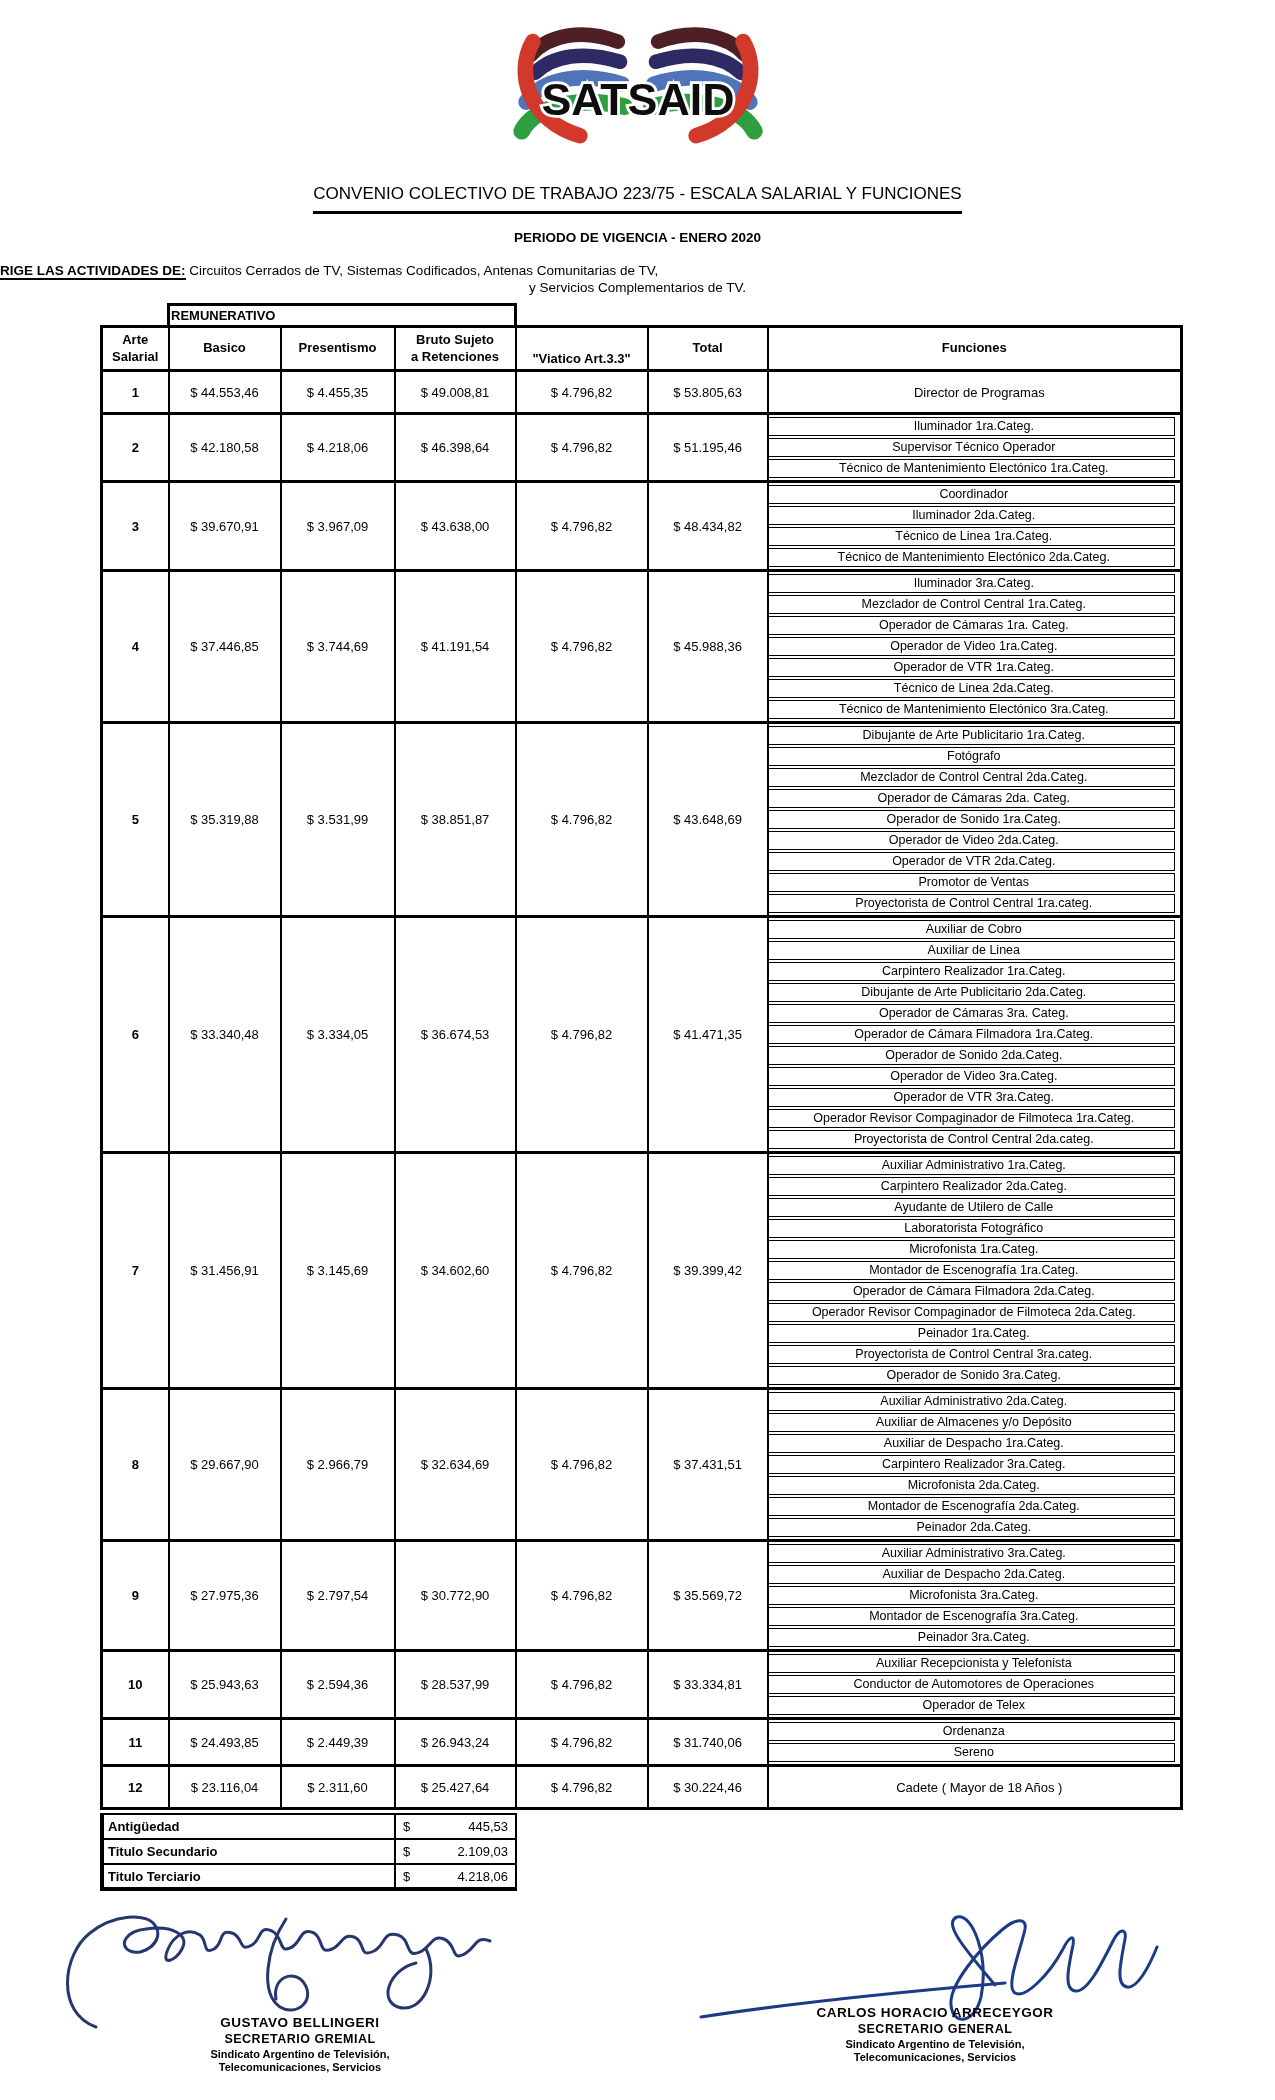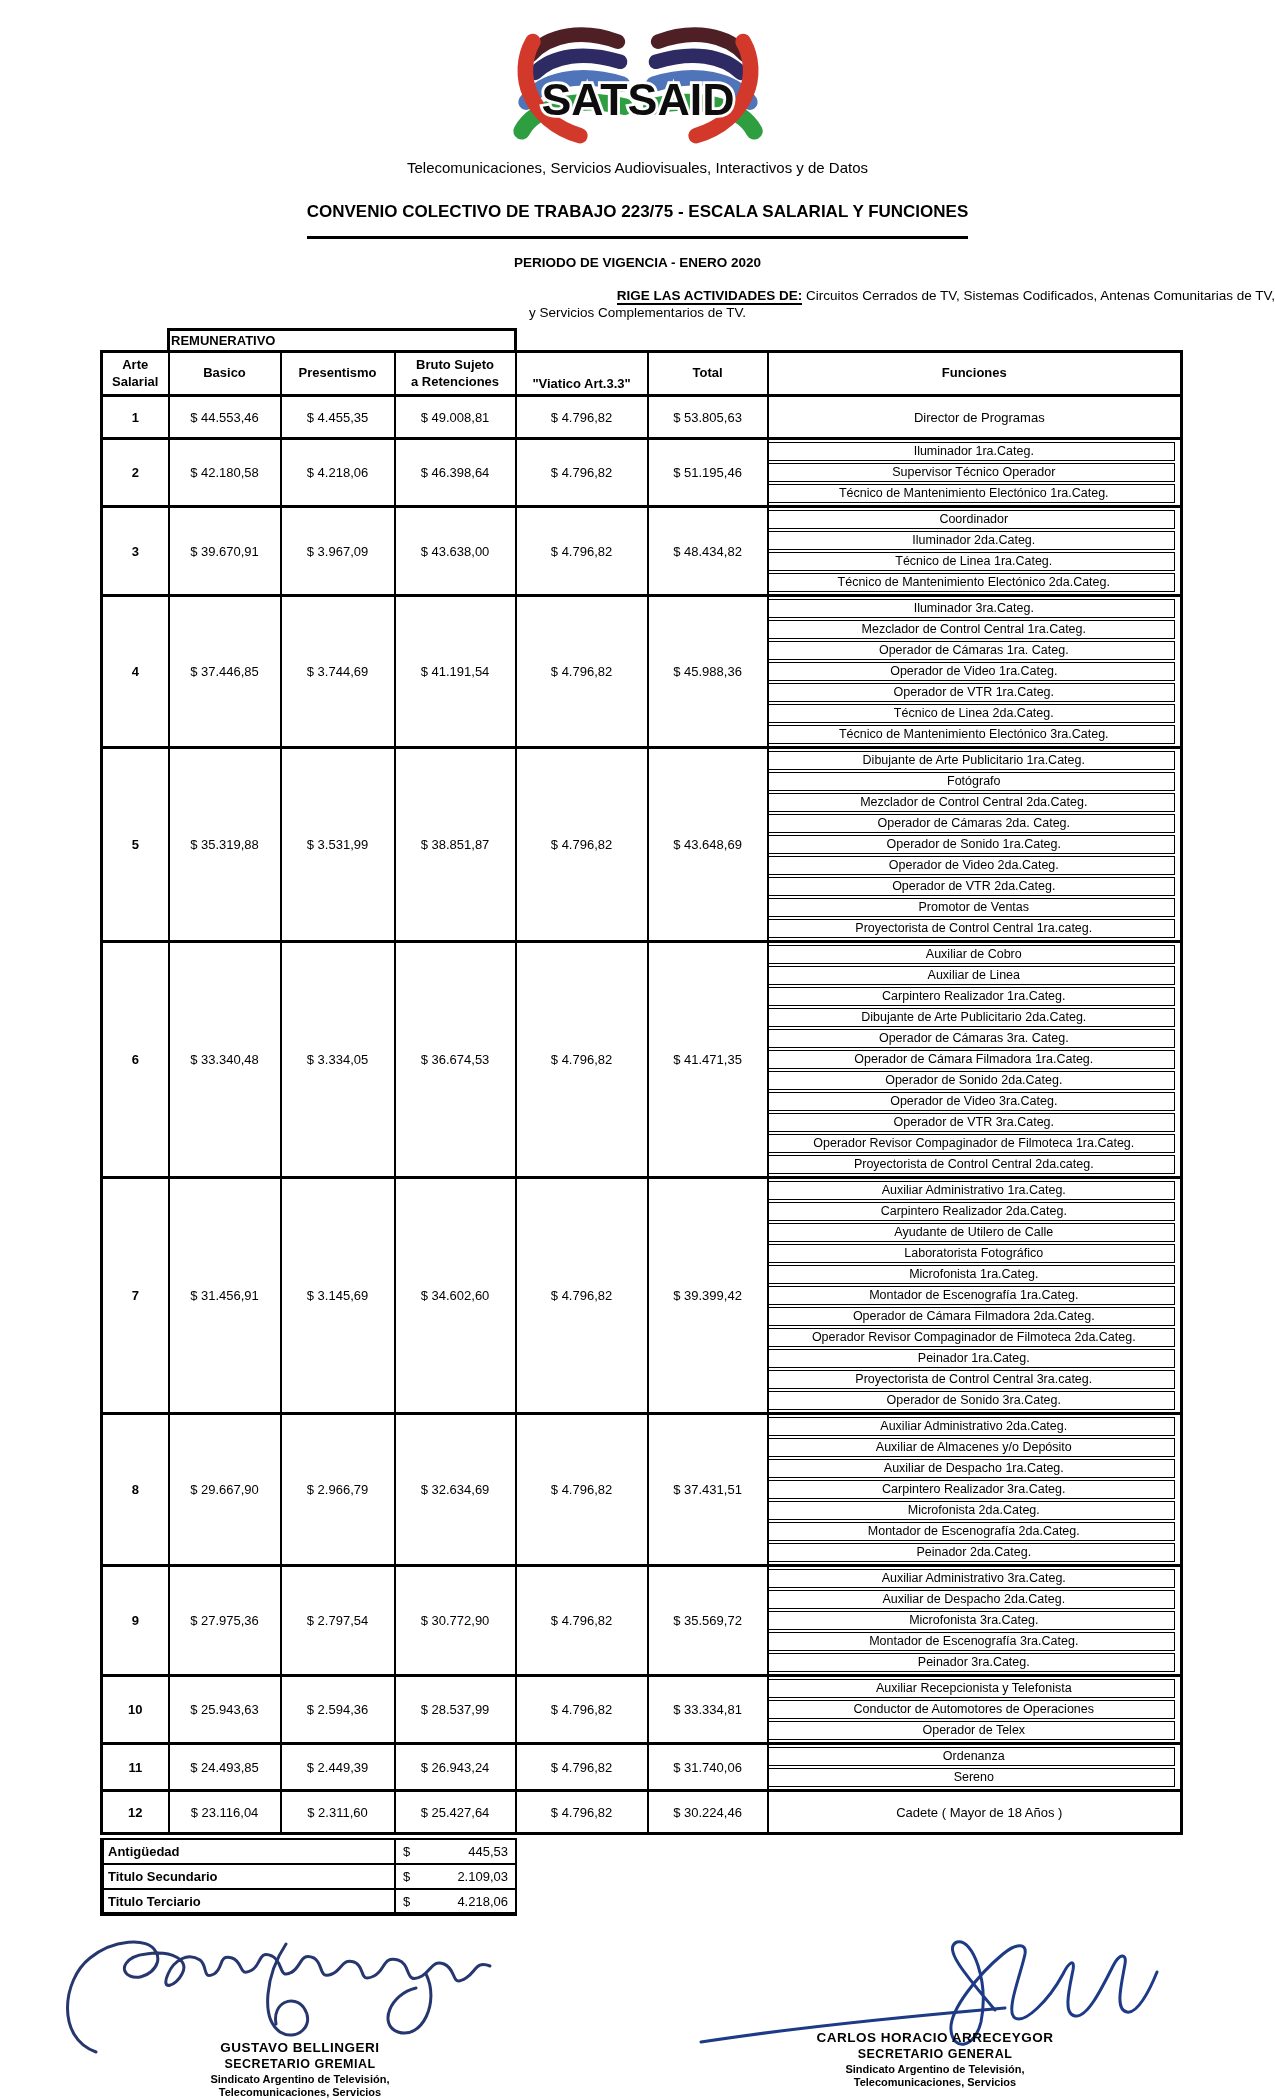--- a/index.html
+++ b/index.html
@@ -6,23 +6,23 @@
   body{width:1275px;height:2100px;font-family:"Liberation Sans",sans-serif;color:#000;overflow:hidden;}
   .page{position:relative;width:1275px;height:2100px;background:#fff;}
 
   
   .logo-wrap{text-align:center;padding-top:26px;}
   .logo-svg{display:block;margin:0 auto;}
   .org-name{text-align:center;font-weight:bold;font-size:21px;letter-spacing:3.5px;margin-top:2px;}
   .org-sub{text-align:center;font-size:15px;margin-top:1px;}
 
   .doc-title-wrap{text-align:center;margin-top:26px;}
-  .doc-title{display:inline-block;font-weight:bold;font-size:17px;border-bottom:3px solid #000;padding-bottom:14px;}
+  .doc-title{display:inline-block;font-weight:normal;font-size:17px;border-bottom:3px solid #000;padding-bottom:7px;}
   .periodo{text-align:center;font-weight:bold;font-size:13.5px;margin-top:16px;}
-  .rige{text-align:right;font-size:13.5px;margin-top:18px;padding-left:12px;}
+  .rige{text-align:left;font-size:13.5px;margin-top:18px;}
   .rige .lbl{font-weight:bold;border-bottom:2px solid #000;}
   .rige-l2{text-align:center;font-size:13.5px;margin-top:2px;}
 
   
   table.salary{border-collapse:collapse;table-layout:fixed;width:1080px;margin:8px 0 0 100px;font-size:13px;}
   table.salary td{box-sizing:border-box;}
   .band-empty{border:none;}
   .band-cell{border:3px solid #000;border-bottom:3px solid #000;font-weight:bold;height:22px;font-size:13px;}
   tr.head-row td{border:2px solid #000;border-top:3px solid #000;border-bottom:3px solid #000;font-weight:bold;text-align:center;height:44px;vertical-align:middle;line-height:1.25;}
   tr.head-row td:first-child{border-left:3px solid #000;}
@@ -73,21 +73,20 @@
       </g>
       <g fill="none" stroke-linecap="round" transform="translate(300 0) scale(-1 1)">
         <path d="M132 14 C100 2 70 8 54 26" stroke="#4E2026" stroke-width="13"></path>
         <path d="M134 32 C102 22 74 26 58 42" stroke="#2E2A63" stroke-width="13"></path>
         <path d="M136 52 C98 40 64 48 50 68" stroke="#4F74B9" stroke-width="14"></path>
         <path d="M138 72 C96 62 58 72 46 94" stroke="#2E9E41" stroke-width="15"></path>
         <path d="M56 14 C40 42 52 84 98 98" stroke="#D2392B" stroke-width="14"></path>
       </g>
       <text x="150" y="80" text-anchor="middle" font-family="Liberation Sans, sans-serif" font-size="40" font-weight="bold" fill="#0d0d0d" style="paint-order:stroke;stroke:#ffffff;stroke-width:5">SATSAID</text>
     </svg>
-    <div class="org-sub">Telecomunicaciones, Servicios Audiovisuales, Interactivos y de Datos</div>
   </div>
 
   <div class="doc-title-wrap">
     <span class="doc-title">CONVENIO COLECTIVO DE TRABAJO 223/75 - ESCALA SALARIAL Y FUNCIONES</span>
   </div>
   <div class="periodo">PERIODO DE VIGENCIA - ENERO 2020</div>
   <div class="rige">
     <span class="lbl">RIGE LAS ACTIVIDADES DE:</span>
     <span>Circuitos Cerrados de TV, Sistemas Codificados, Antenas Comunitarias de TV,</span>
   </div>

